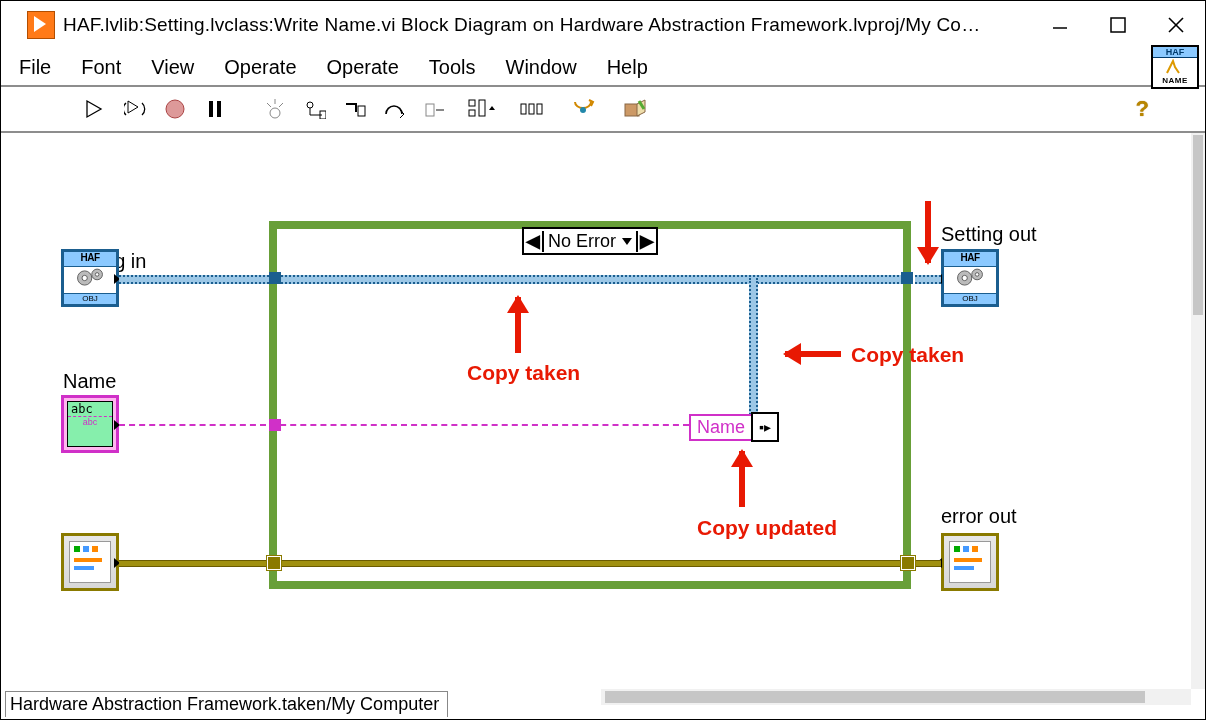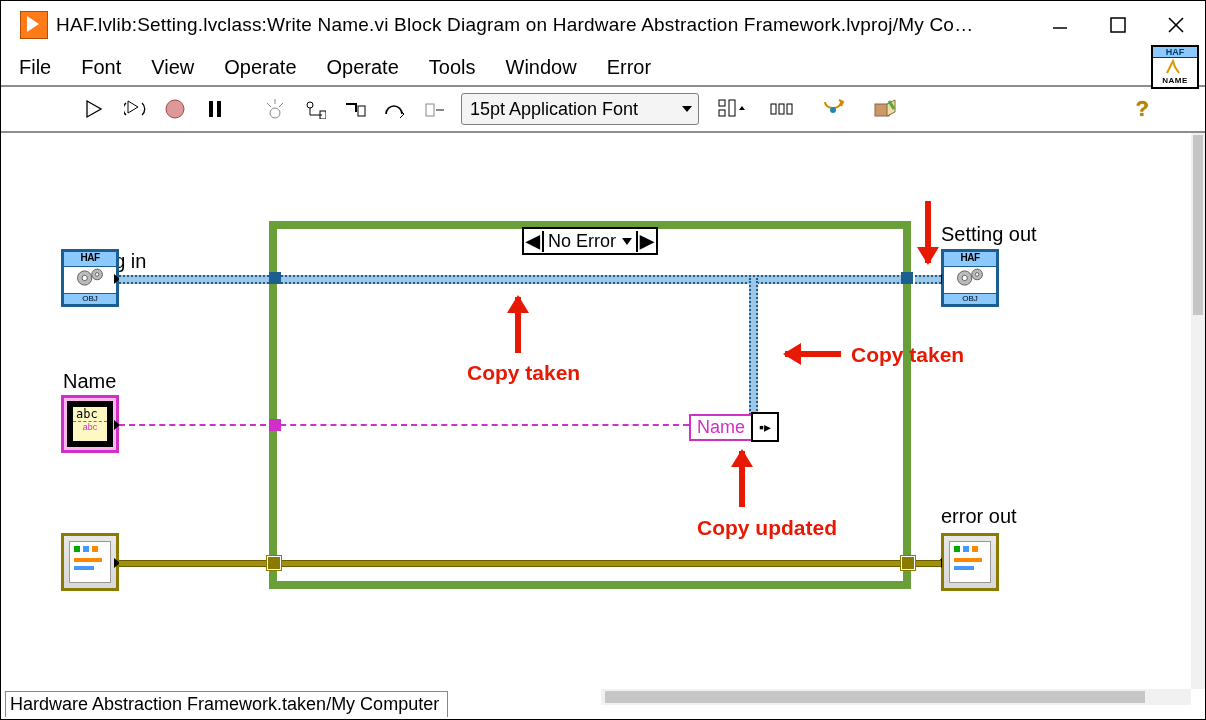--- a/index.html
+++ b/index.html
@@ -1,19 +1,19 @@
 <!DOCTYPE html>
 <html><head>
 <meta charset="utf-8">
 <style>
   html, body { margin: 0; padding: 0; font-family: "Segoe UI", Tahoma, Arial, sans-serif; font-size: 14px; color: #000; background: #fff; user-select: none; }
   .window { width: 1206px; height: 720px; box-sizing: border-box; border: 1px solid #000; position: relative; overflow: hidden; background: #fff; }
 
   
-  .titlebar { height: 48px; display: flex; align-items: center; padding: 0 6px 0 19px; }
+  .titlebar { height: 48px; display: flex; align-items: center; padding: 0 6px 0 26px; }
   .app-icon { width: 26px; height: 26px; background: #ff7a18; border: 1px solid #b24e00; position: relative; margin-right: 8px; }
   .app-icon::after { content: ""; position: absolute; left: 6px; top: 4px; width: 0; height: 0; border-left: 12px solid #fff; border-top: 8px solid transparent; border-bottom: 8px solid transparent; }
   .title-text { font-size: 19px; font-family: "Segoe UI", Tahoma, Arial, sans-serif; letter-spacing: 0.2px; white-space: nowrap; overflow: hidden; text-overflow: ellipsis; flex: 1; }
   .win-ctl { width: 46px; height: 34px; display: flex; align-items: center; justify-content: center; margin-left: 12px; }
   .win-ctl svg { display: block; }
 
   
   .menubar { height: 36px; display: flex; align-items: center; padding-left: 6px; border-bottom: 2px solid #8d8d8d; position: relative; }
   .menu-item { font-size: 20px; padding: 4px 12px; margin-right: 6px; cursor: default; }
   .vi-icon { position: absolute; right: 6px; top: -4px; width: 48px; height: 44px; border: 2px solid #000; background: #fff; box-sizing: border-box; }
@@ -49,21 +49,21 @@
   .case-selector .lbl { padding: 0 4px; border-left: 2px solid #000; border-right: 2px solid #000; display:flex; align-items:center; gap:2px;}
   .case-selector .lbl::after { content:""; display:inline-block; width:0;height:0; border-left:5px solid transparent;border-right:5px solid transparent;border-top:7px solid #000; margin-left:4px; vertical-align:middle;}
 
   
   .term { position: absolute; width: 58px; height: 58px; border: 3px solid; box-sizing: border-box; background: #fff; }
   .term .hdr { height: 14px; font-size: 10px; text-align: center; font-weight: bold; color: #000; letter-spacing: -0.5px;}
   .term.obj { border-color: #1b5e8f; }
   .term.obj .hdr { background: #8bc9ff; border-bottom: 1px solid #1b5e8f;}
   .term.obj .foot { position: absolute; bottom: 0; left: 0; right: 0; height: 10px; background: #8bc9ff; border-top:1px solid #1b5e8f; font-size:8px; text-align:center;}
   .term.str { border-color: #d030c8; background: #ffb6ef; }
-  .term.str .inner2 { position:absolute; inset:3px; background:#fef9c3; border:6px solid #000000; display:flex;flex-direction:column; }
+  .term.str .inner2 { position:absolute; inset:3px; background:#86efac; border:1px solid #000000; display:flex;flex-direction:column; }
   .term.str .abc { font-family: monospace; font-size: 12px; padding-left: 3px; border-bottom:1px dashed #d030c8; }
   .term.err { border-color: #8a7a00; background: linear-gradient(#e8e8e8,#d8d8d8); }
   .lbl-txt { position: absolute; font-size: 20px; }
 
   
   .ann { position: absolute; color: #e81903; font-weight: bold; font-size: 21px; }
   .arrow { position: absolute; background: #e81903; }
   .arrow.v { width: 6px; }
   .arrow.h { height: 6px; }
   .arrow .head-up { position: absolute; left: 50%; transform: translateX(-50%); top: -2px; width:0;height:0;
@@ -124,21 +124,21 @@
   </div>
 
   <div class="menubar">
     <div class="menu-item">File</div>
     <div class="menu-item">Font</div>
     <div class="menu-item">View</div>
     <div class="menu-item">Operate</div>
     <div class="menu-item">Operate</div>
     <div class="menu-item">Tools</div>
     <div class="menu-item">Window</div>
-    <div class="menu-item">Error</div>
+    <div class="menu-item">Help</div>
 
     <div class="vi-icon">
       <div style="font-size:9px;text-align:center;font-weight:bold;background:#8bc9ff;color:#003a6b;border-bottom:1px solid #003a6b;">HAF</div>
       <div style="height:18px;display:flex;align-items:center;justify-content:center;">
         <svg width="20" height="16">
             <path d="M2 14 L8 2 L10 8 L14 14" fill="none" stroke="#dd9900" stroke-width="2"></path>
           </svg>
       </div>
       <div style="font-size:8px;text-align:center;font-weight:bold;letter-spacing:0.5px;">NAME</div>
     </div>
@@ -196,24 +196,20 @@
           <path d="M16 10 L20 14 L16 18" fill="none" stroke="#000"></path>
         </svg>
     </div>
     <div class="tbtn">
       <svg width="22" height="18">
           <rect x="2" y="4" width="8" height="12" fill="none" stroke="#888"></rect>
           <path d="M12 10 L20 10" stroke="#888" stroke-width="2"></path>
         </svg>
     </div>
 
-    <div class="font-box">
-      <span>15pt Application Font</span>
-      <span class="caret"></span>
-    </div>
 
     <div class="tbtn wide">
       <svg width="28" height="22">
           <rect x="2" y="2" width="6" height="6" fill="none" stroke="#000"></rect>
           <rect x="2" y="12" width="6" height="6" fill="none" stroke="#000"></rect>
           <rect x="12" y="2" width="6" height="16" fill="none" stroke="#000"></rect>
           <path d="M22 12 l3 -4 l3 4 z" fill="#000"></path>
         </svg>
     </div>
     <div class="tbtn wide">

